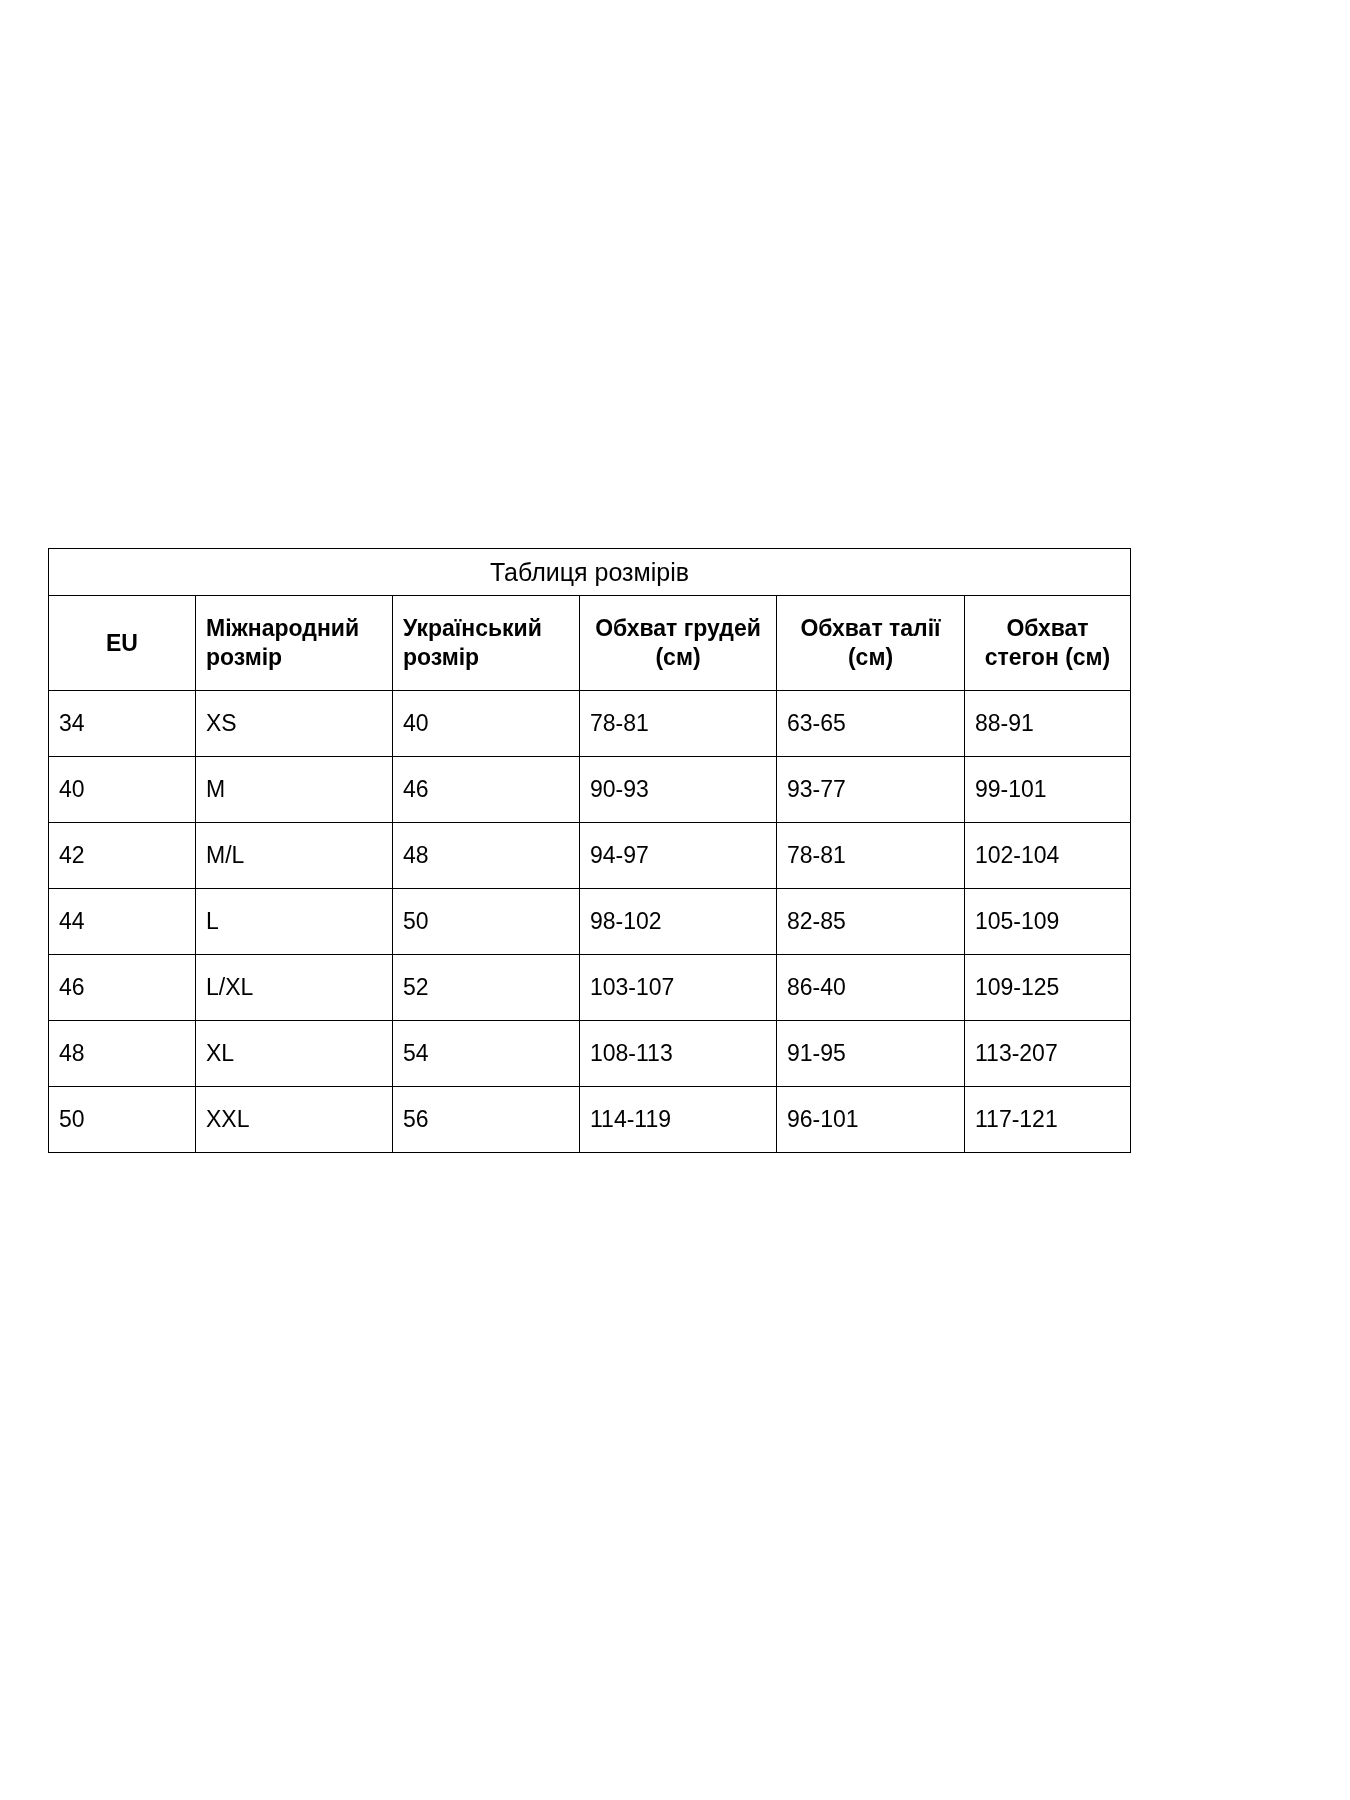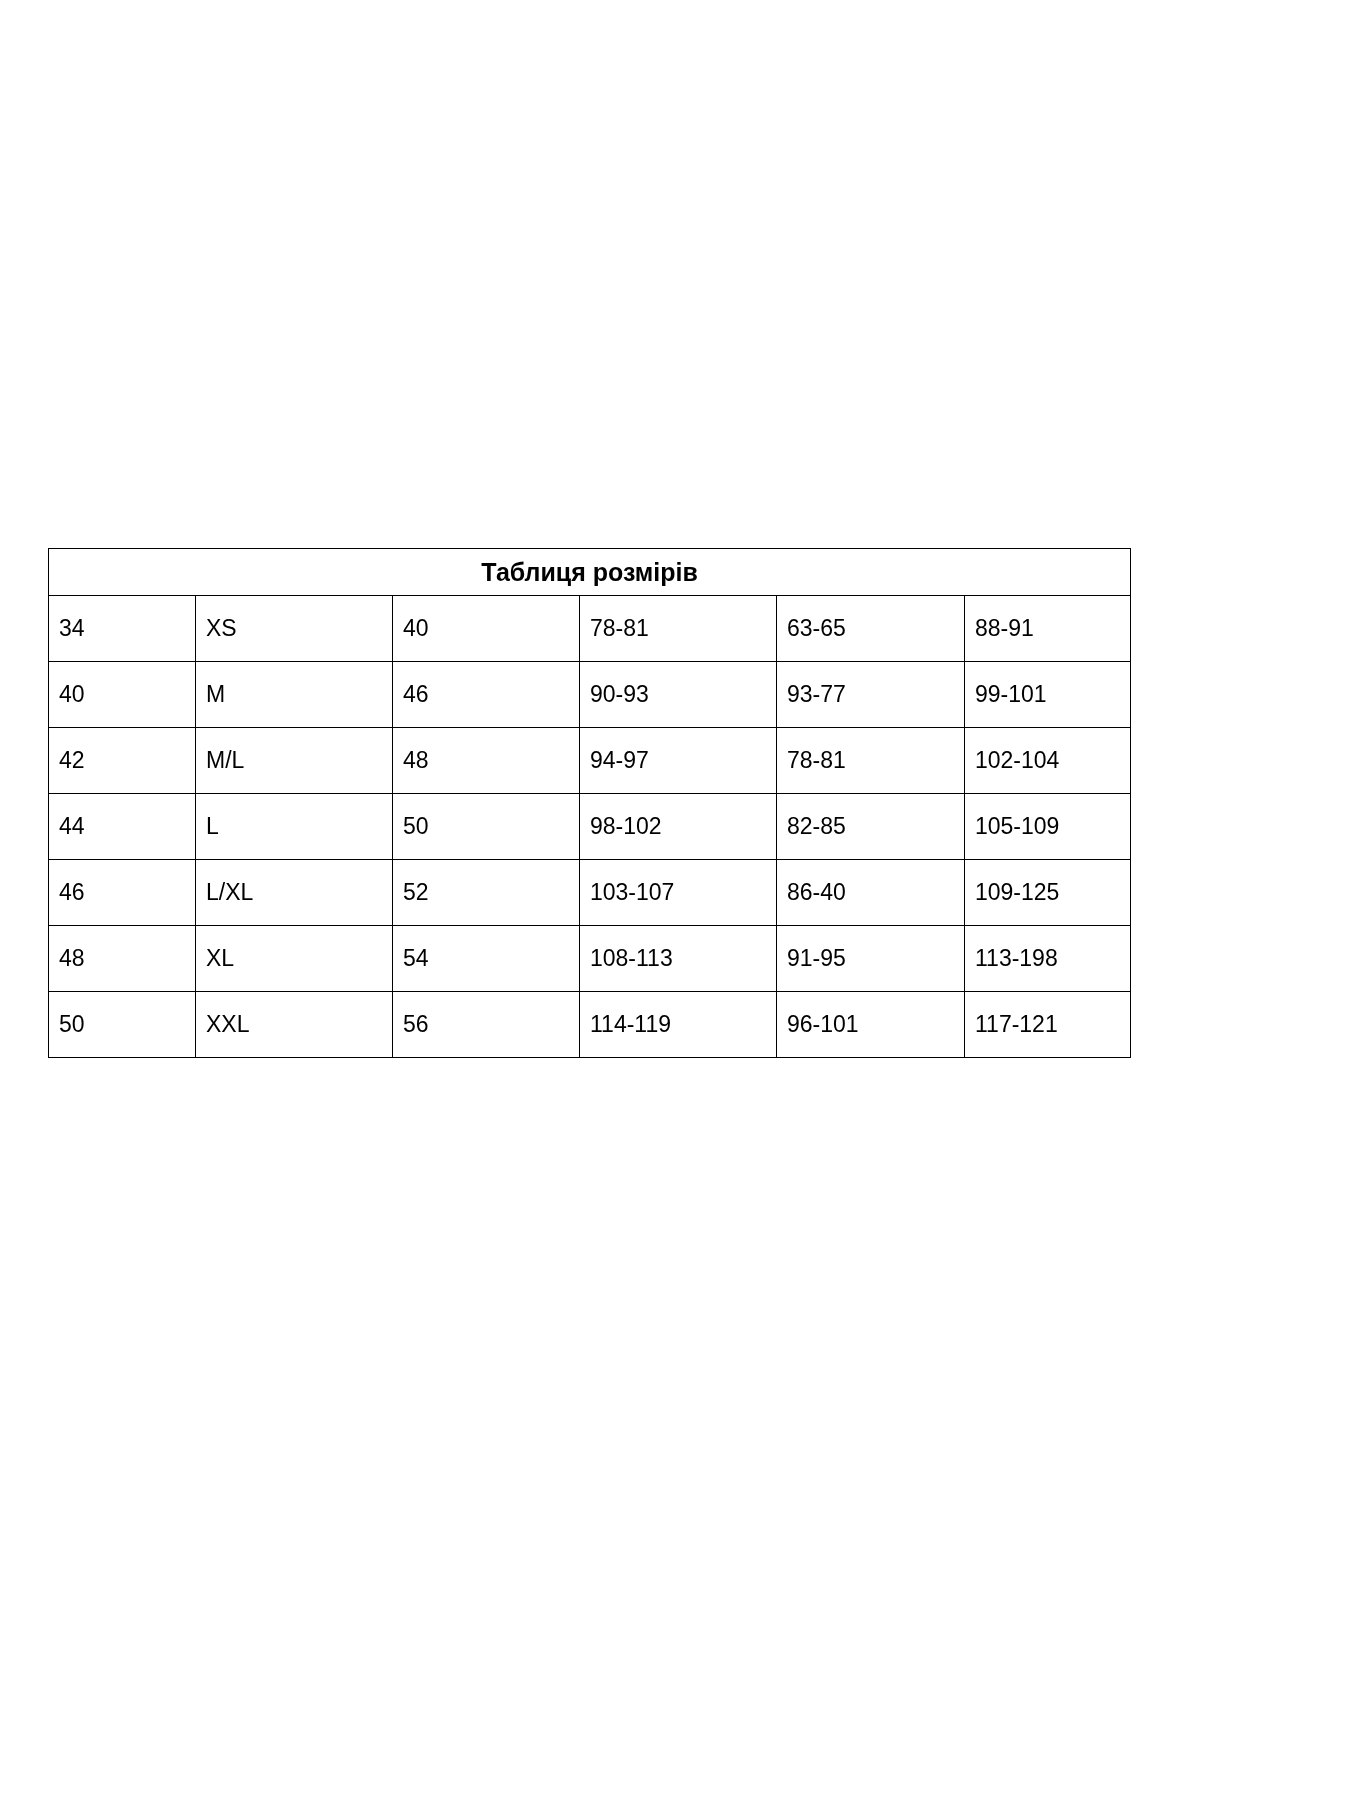--- a/index.html
+++ b/index.html
@@ -40,21 +40,21 @@
 
   table.size-table td,
   table.size-table th {
     border: 1px solid #000000;
     padding: 0;
     vertical-align: middle;
   }
 
   .title-cell {
     text-align: center;
-    font-weight: bold;
+    font-weight: normal;
     font-size: 25px;
     height: 46px;
     padding: 4px 6px;
     line-height: 1.2;
   }
 
   thead th.head-cell {
     text-align: center;
     font-weight: bold;
     font-size: 23px;
@@ -96,20 +96,28 @@
         <col class="c1">
         <col class="c2">
         <col class="c3">
         <col class="c4">
         <col class="c5">
       </colgroup>
       <thead>
         <tr>
           <td class="title-cell" colspan="6">Таблиця розмірів</td>
         </tr>
+        <tr>
+          <th class="head-cell">EU</th>
+          <th class="head-cell left-head">Міжнародний розмір</th>
+          <th class="head-cell left-head">Український розмір</th>
+          <th class="head-cell">Обхват грудей (см)</th>
+          <th class="head-cell">Обхват талії (см)</th>
+          <th class="head-cell">Обхват стегон (см)</th>
+        </tr>
       </thead>
       <tbody>
         <tr>
           <td class="body-cell">34</td>
           <td class="body-cell">XS</td>
           <td class="body-cell">40</td>
           <td class="body-cell">78-81</td>
           <td class="body-cell">63-65</td>
           <td class="body-cell">88-91</td>
         </tr>
@@ -144,21 +152,21 @@
           <td class="body-cell">103-107</td>
           <td class="body-cell">86-40</td>
           <td class="body-cell">109-125</td>
         </tr>
         <tr>
           <td class="body-cell">48</td>
           <td class="body-cell">XL</td>
           <td class="body-cell">54</td>
           <td class="body-cell">108-113</td>
           <td class="body-cell">91-95</td>
-          <td class="body-cell">113-198</td>
+          <td class="body-cell">113-207</td>
         </tr>
         <tr>
           <td class="body-cell">50</td>
           <td class="body-cell">XXL</td>
           <td class="body-cell">56</td>
           <td class="body-cell">114-119</td>
           <td class="body-cell">96-101</td>
           <td class="body-cell">117-121</td>
         </tr>
       </tbody>

